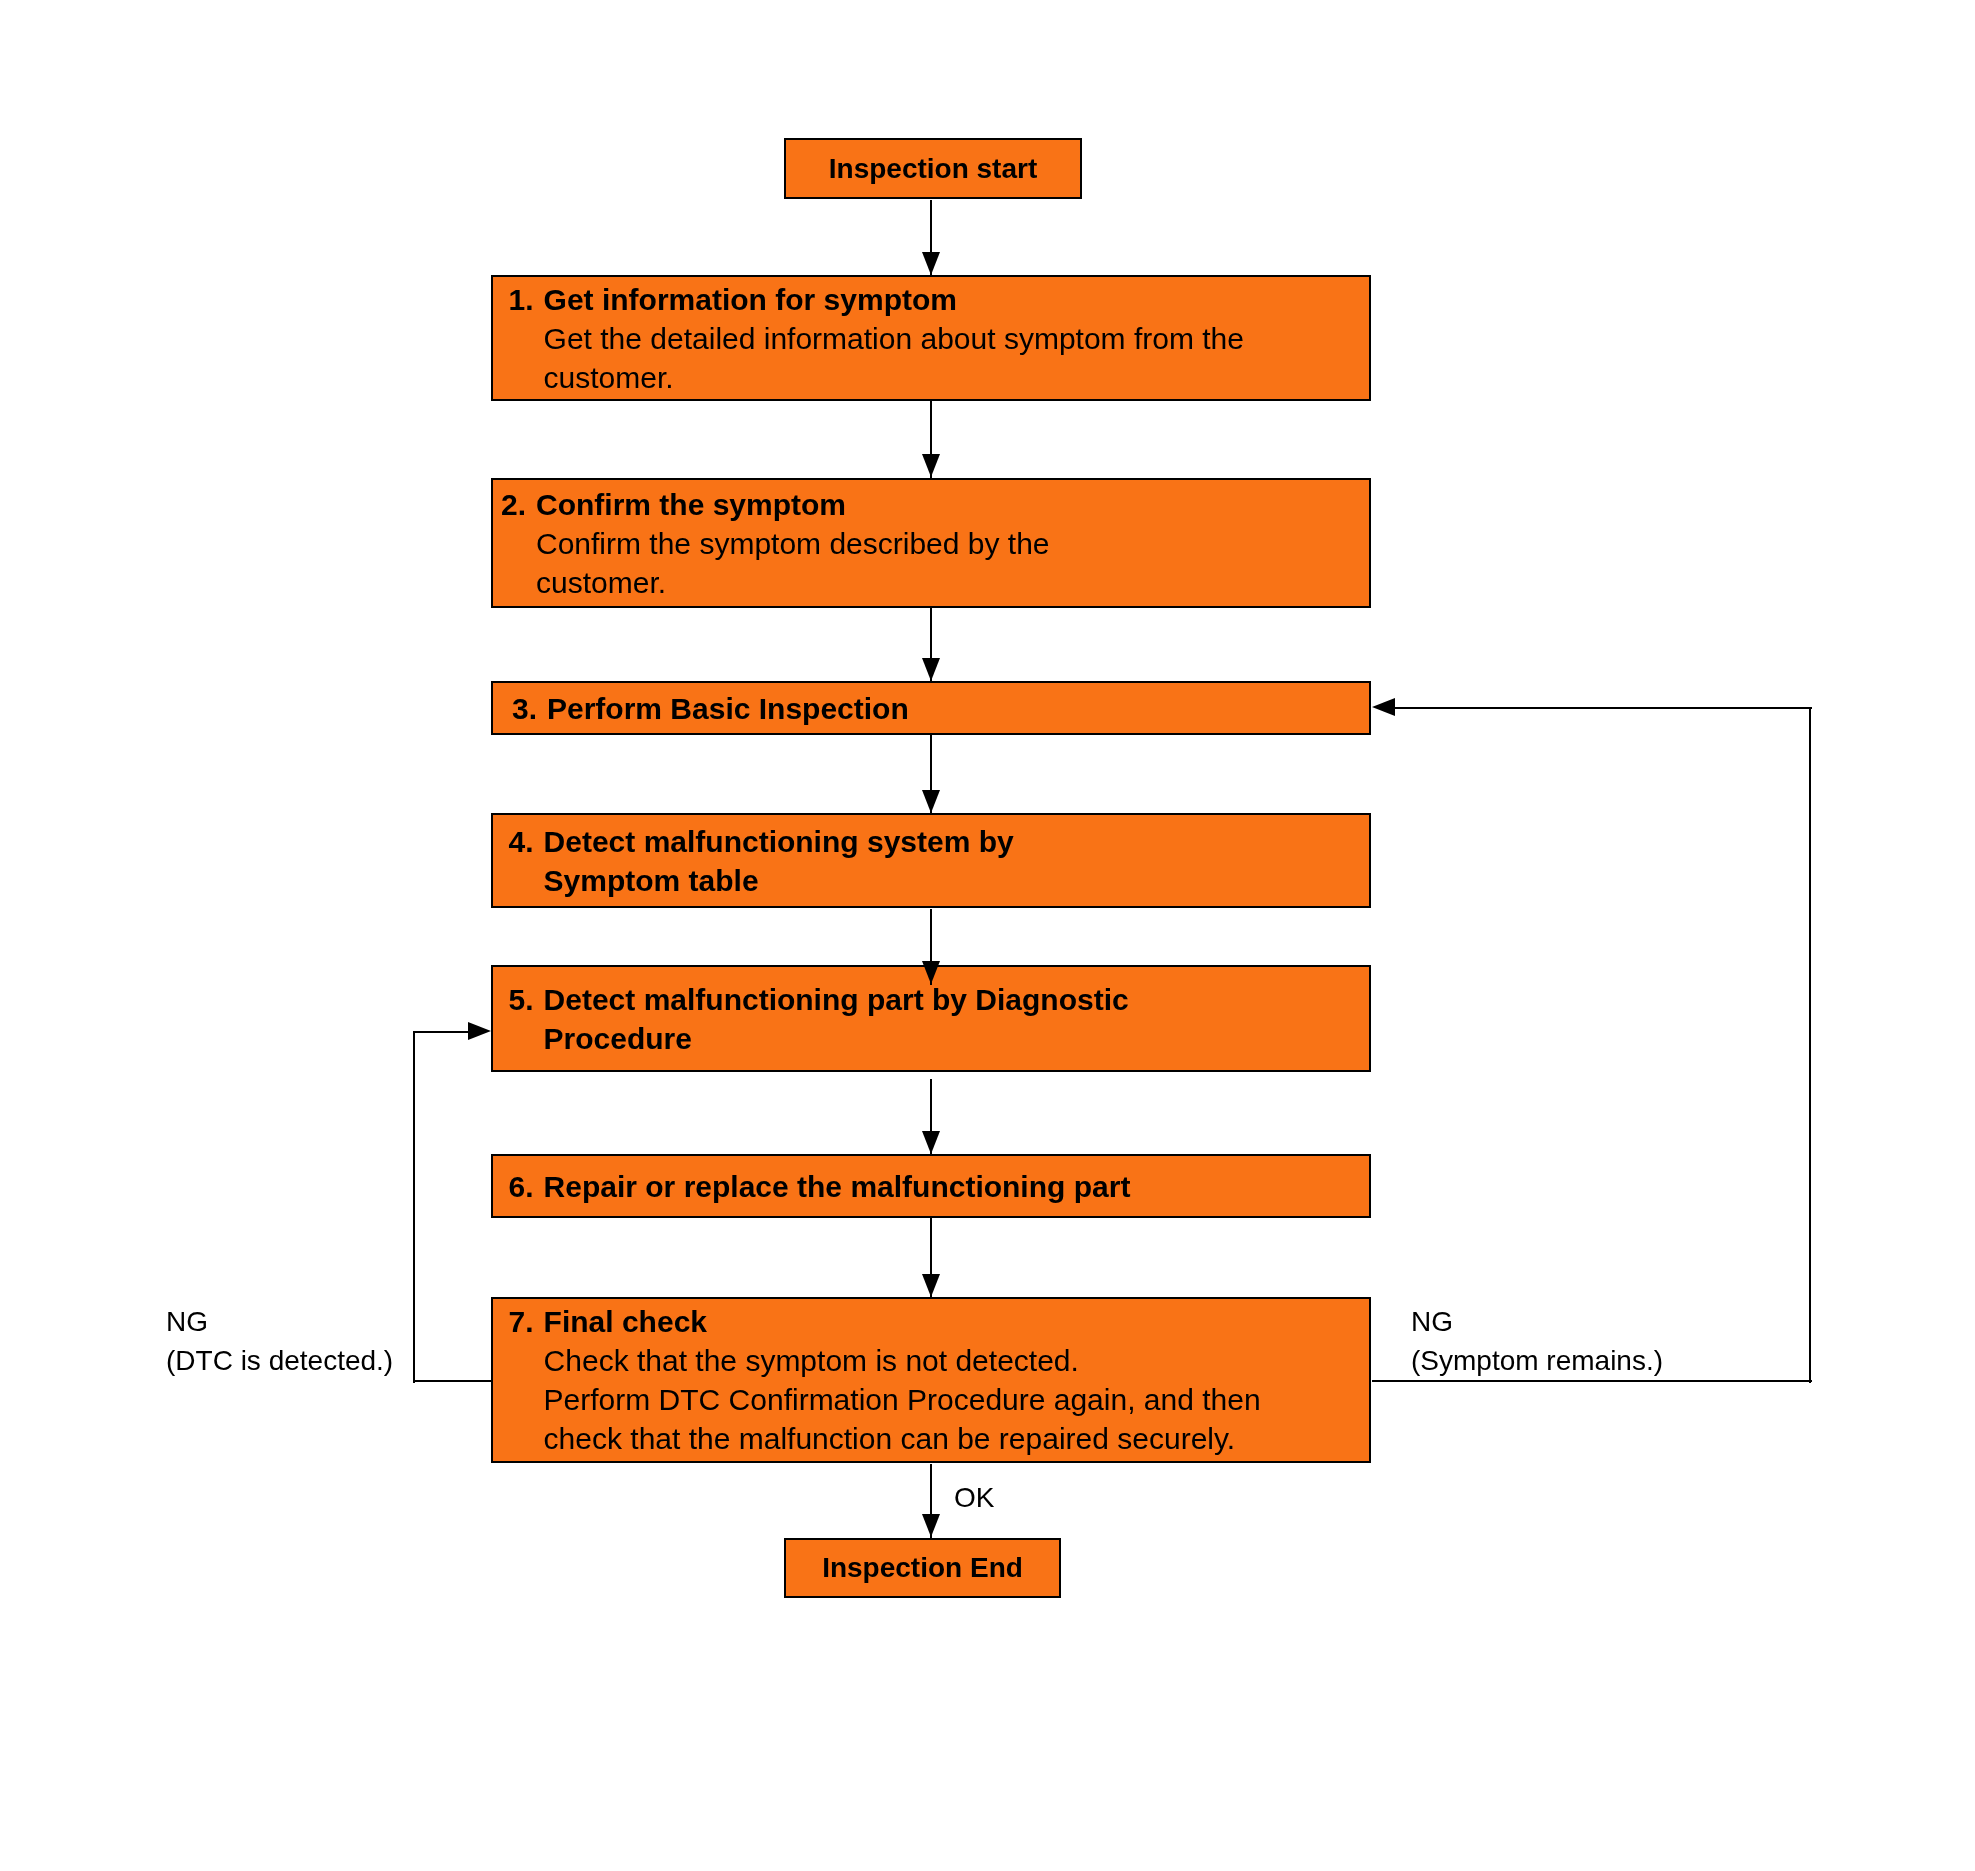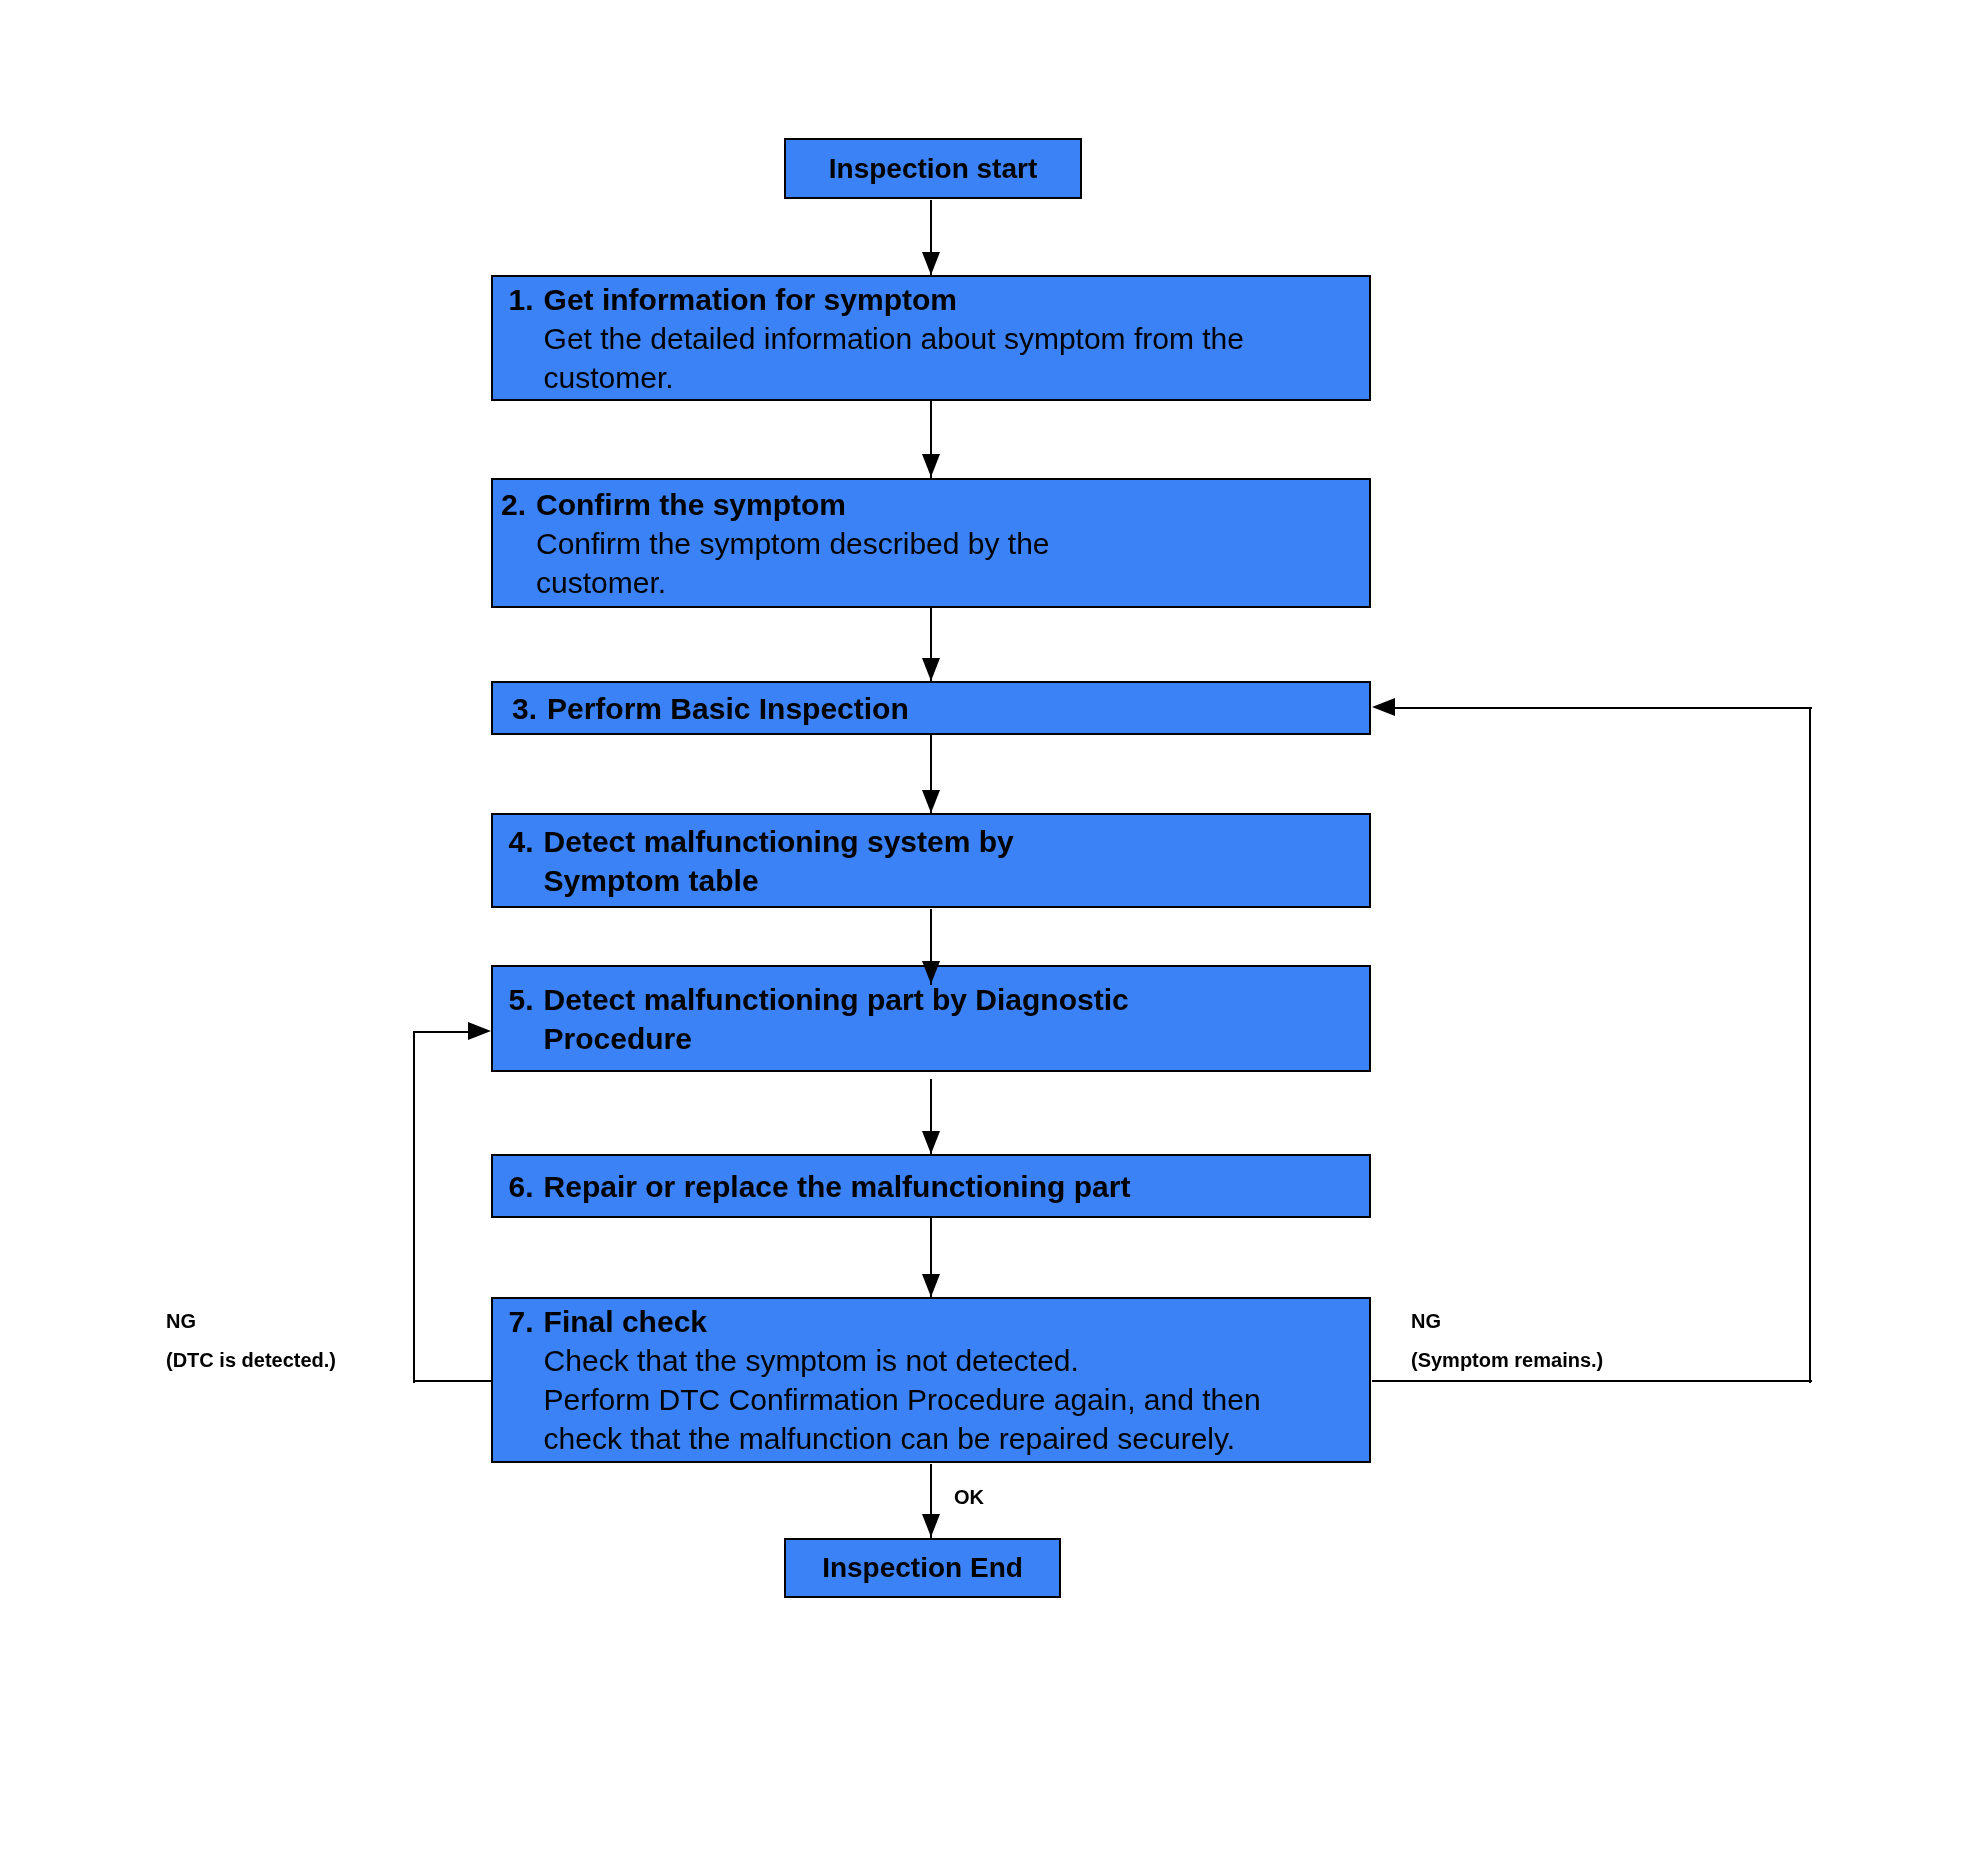--- a/index.html
+++ b/index.html
@@ -13,21 +13,21 @@
     height: 1871px;
     background: #ffffff;
     font-family: "Liberation Sans", "DejaVu Sans", sans-serif;
     color: #000000;
   }
   
   .box {
     position: absolute;
     box-sizing: border-box;
     border: 2.4px solid #000000;
-    background: #3b82f6;
+    background: #f97316;
     display: flex;
     flex-direction: column;
     justify-content: center;
   }
   .box.small {
     align-items: center;
     font-weight: 700;
     font-size: 28px;
   }
   .box.big {
@@ -68,23 +68,23 @@
     border-left: 23.5px solid #000000;
   }
   .arr.left {
     border-top: 9.8px solid transparent;
     border-bottom: 9.8px solid transparent;
     border-right: 23.5px solid #000000;
   }
   
   .label {
     position: absolute;
-    font-size: 20px;
+    font-size: 28px;
     line-height: 39px;
-    font-weight: 700;
+    font-weight: 400;
     white-space: nowrap;
   }
   
   #box-start { left: 784px; top: 138px;  width: 298px;  height: 61px; }
   #box-end   { left: 784px; top: 1538px; width: 277px;  height: 60px; }
   #box-step1 { left: 491px; top: 275px;  width: 880px; height: 126px; }
   #box-step2 { left: 491px; top: 478px;  width: 880px; height: 130px; padding-left: 8px; }
   #box-step3 { left: 491px; top: 681px; width: 880px; height: 54px; padding-left: 19px; }
   #box-step4 { left: 491px; top: 813px; width: 880px; height: 95px; }
   #box-step5 { left: 491px; top: 965px; width: 880px; height: 107px; }

